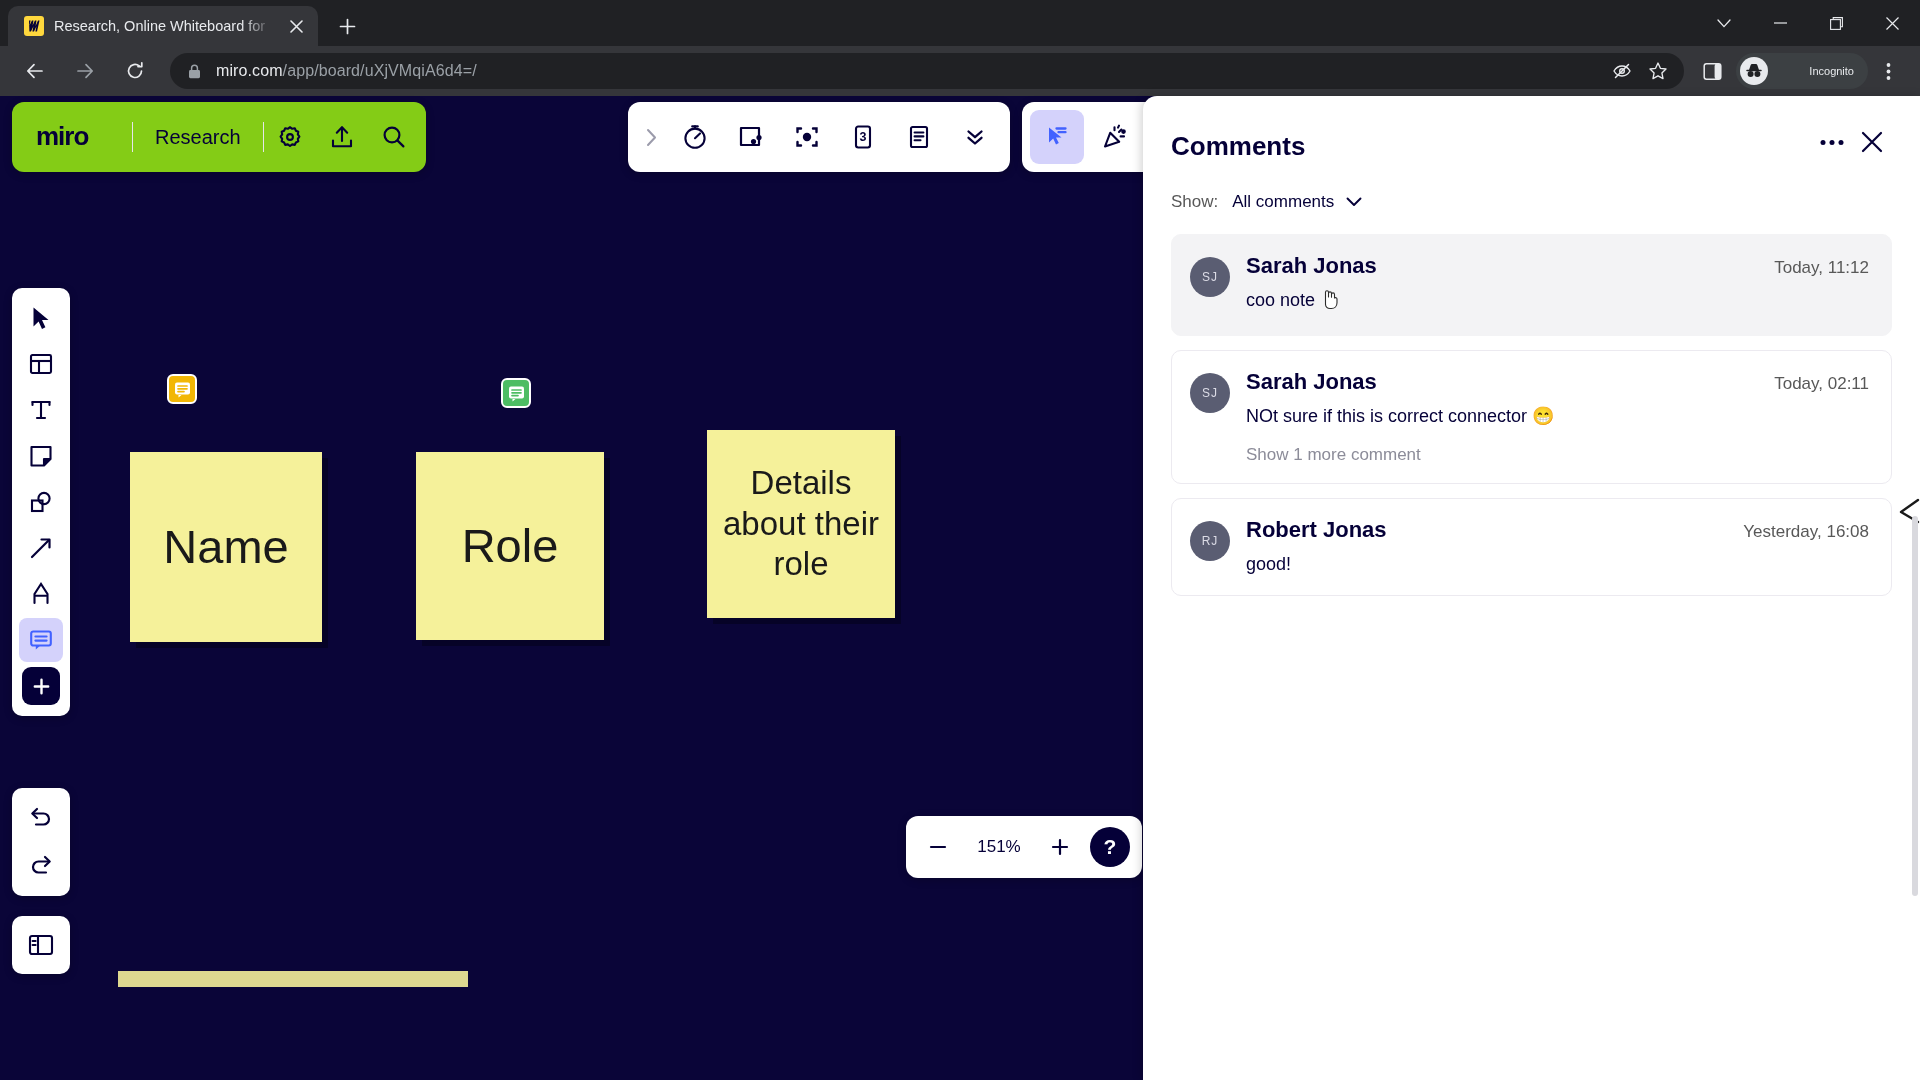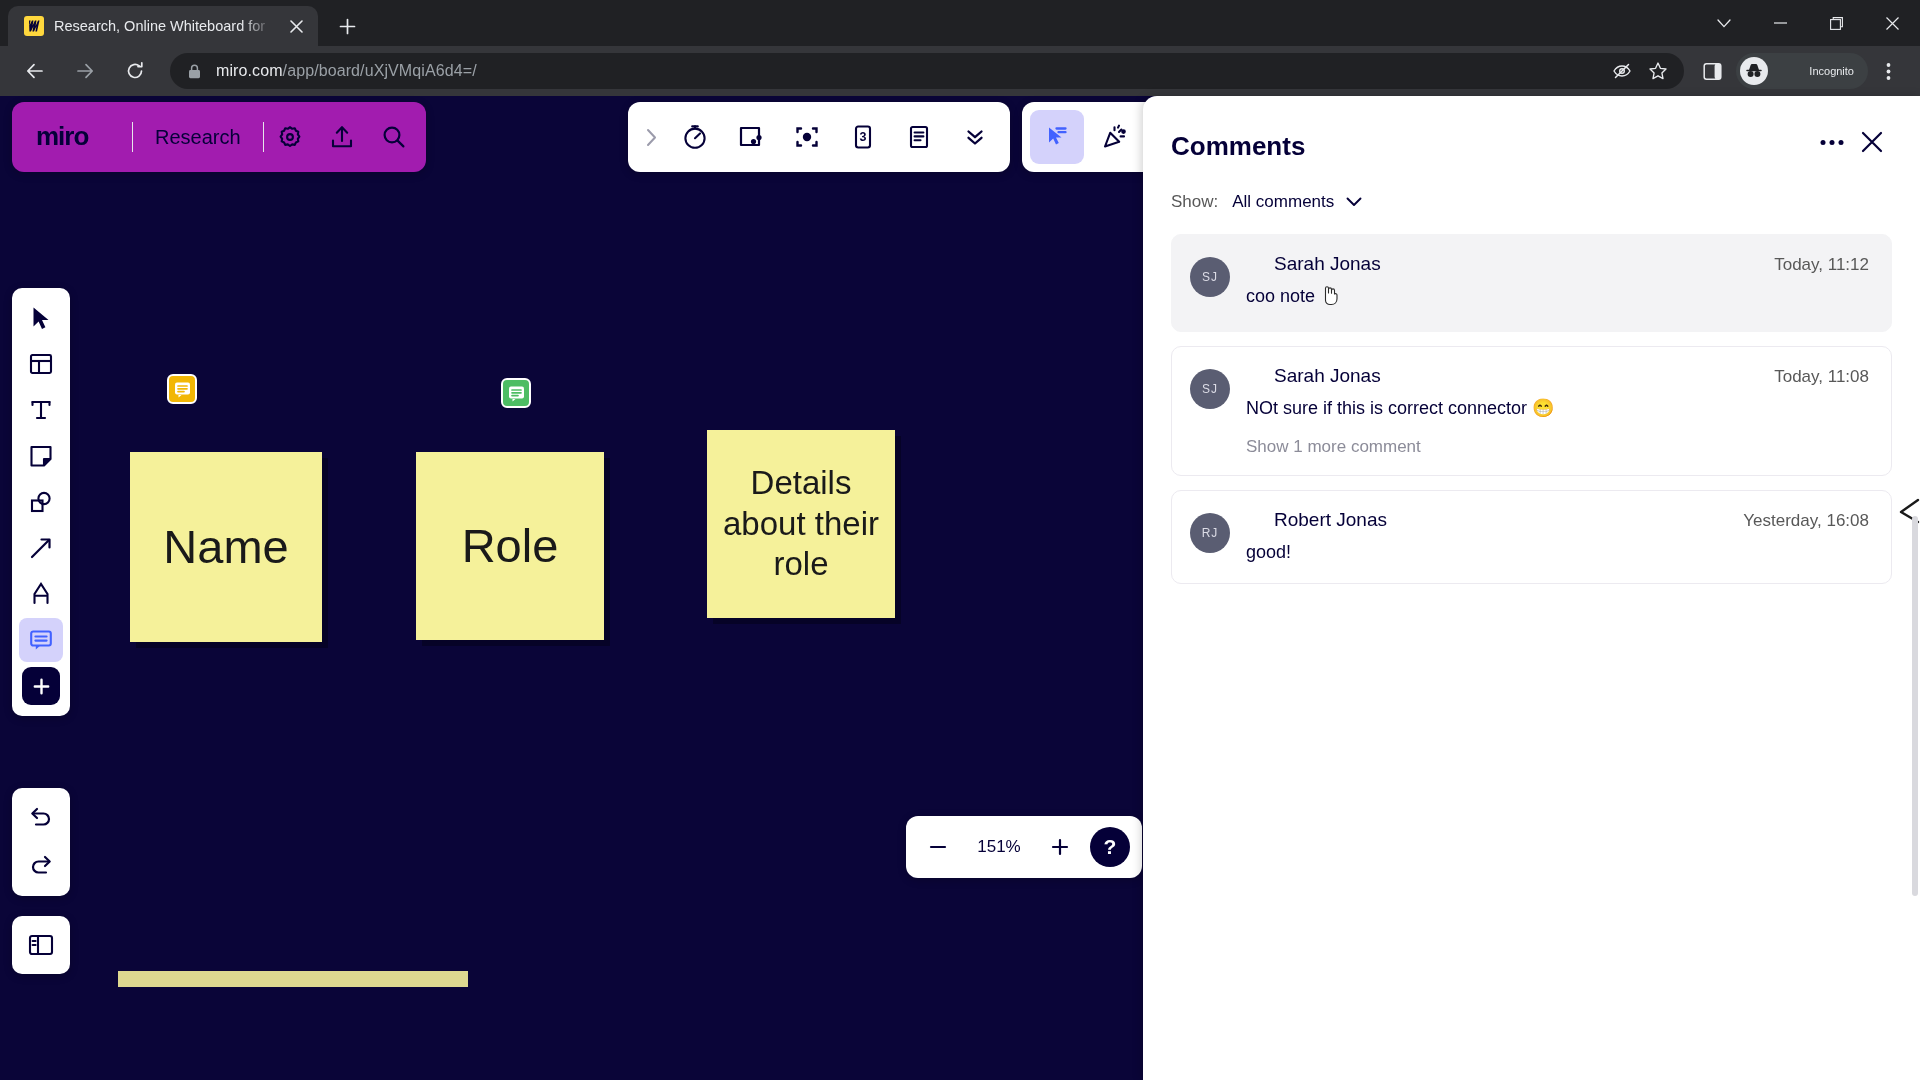--- a/index.html
+++ b/index.html
@@ -73,21 +73,21 @@
     background: #3b3663;
   }
   .canvas {
     position: absolute; left: 0; top: 0; width: 1403px; height: 984px;
     background: #0a0538; overflow: hidden;
   }
 
   
   .board-header {
     position: absolute; left: 12px; top: 6px;
-    height: 70px; background: #a21caf; border-radius: 12px;
+    height: 70px; background: #84cc16; border-radius: 12px;
     display: flex; align-items: center; padding: 12px 6px;
     box-shadow: 0 2px 8px rgba(0,0,0,.22);
     z-index: 40;
     text-align: right;
   }
   .miro-logo { padding: 0 18px 0 18px; display: flex; align-items: center; }
   .hdr-sep { width: 1px; height: 30px; background: #e6e6ea; }
   .board-name { padding: 0 22px; font-size: 20px; color: #050038; white-space: nowrap; }
   .hdr-icon-btn { width: 52px; height: 52px; display: flex; align-items: center; justify-content: center; border-radius: 8px; }
 
@@ -204,21 +204,21 @@
   .cp-list { padding: 22px 28px 0 28px; display: flex; flex-direction: column; gap: 14px; }
   .comment-card { border: 1px solid #eceaf0; border-radius: 10px; padding: 18px 22px 18px 18px; display: flex; gap: 16px; }
   .comment-card.selected { background: #f3f3f5; border-color: #f3f3f5; }
   .cc-avatar {
     width: 40px; height: 40px; border-radius: 50%; background: #5a5d72; color: #dcdce6;
     font-size: 12px; letter-spacing: 1px; display: flex; align-items: center; justify-content: center; flex: 0 0 auto;
     margin-top: 4px;
   }
   .cc-body { flex: 1 1 auto; min-width: 0; }
   .cc-top { display: flex; align-items: baseline; }
-  .cc-author { font-size: 19px; font-weight: normal; color: #050038; flex: 1 1 auto; margin-left: 28px; }
+  .cc-author { font-size: 22px; font-weight: bold; color: #050038; flex: 1 1 auto; }
   .cc-time { font-size: 17px; color: #585858; white-space: nowrap; }
   .cc-text { font-size: 18px; color: #050038; margin-top: 8px; line-height: 1.45; }
   .cc-more { font-size: 17px; color: #8c8c99; margin-top: 16px; }
   .cursor-ptr { display: inline-block; vertical-align: -4px; margin-left: 6px; }
   .panel-scroll { position: absolute; right: 2px; top: 420px; width: 6px; height: 380px; background: #d9d9de; border-radius: 3px; }
   .panel-arrow { position: absolute; right: 0; top: 402px; }
 </style>
 </head>
 <body>
 
@@ -651,21 +651,21 @@
                   <path d="M4.5 9.5 V4.2 a1.5 1.5 0 0 1 3 0 V9 V5.4 a1.5 1.5 0 0 1 3 0 V9.2 V6.4 a1.5 1.5 0 0 1 3 0 V10 a1.5 1.5 0 0 1 2.5 1.1 v3.6 c0 3.4-2.3 5.8-5.6 5.8 H9 c-2.6 0-4.5-1.7-4.5-4.2 V9.5 Z" fill="#fff" stroke="#2b2b2b" stroke-width="1.1" stroke-linejoin="round"></path>
                 </svg></span></div>
         </div>
       </div>
 
       <div class="comment-card">
         <div class="cc-avatar">SJ</div>
         <div class="cc-body">
           <div class="cc-top">
             <span class="cc-author">Sarah Jonas</span>
-            <span class="cc-time">Today, 11:08</span>
+            <span class="cc-time">Today, 02:11</span>
           </div>
           <div class="cc-text">NOt sure if this is correct connector 😁</div>
           <div class="cc-more">Show 1 more comment</div>
         </div>
       </div>
 
       <div class="comment-card">
         <div class="cc-avatar">RJ</div>
         <div class="cc-body">
           <div class="cc-top">

